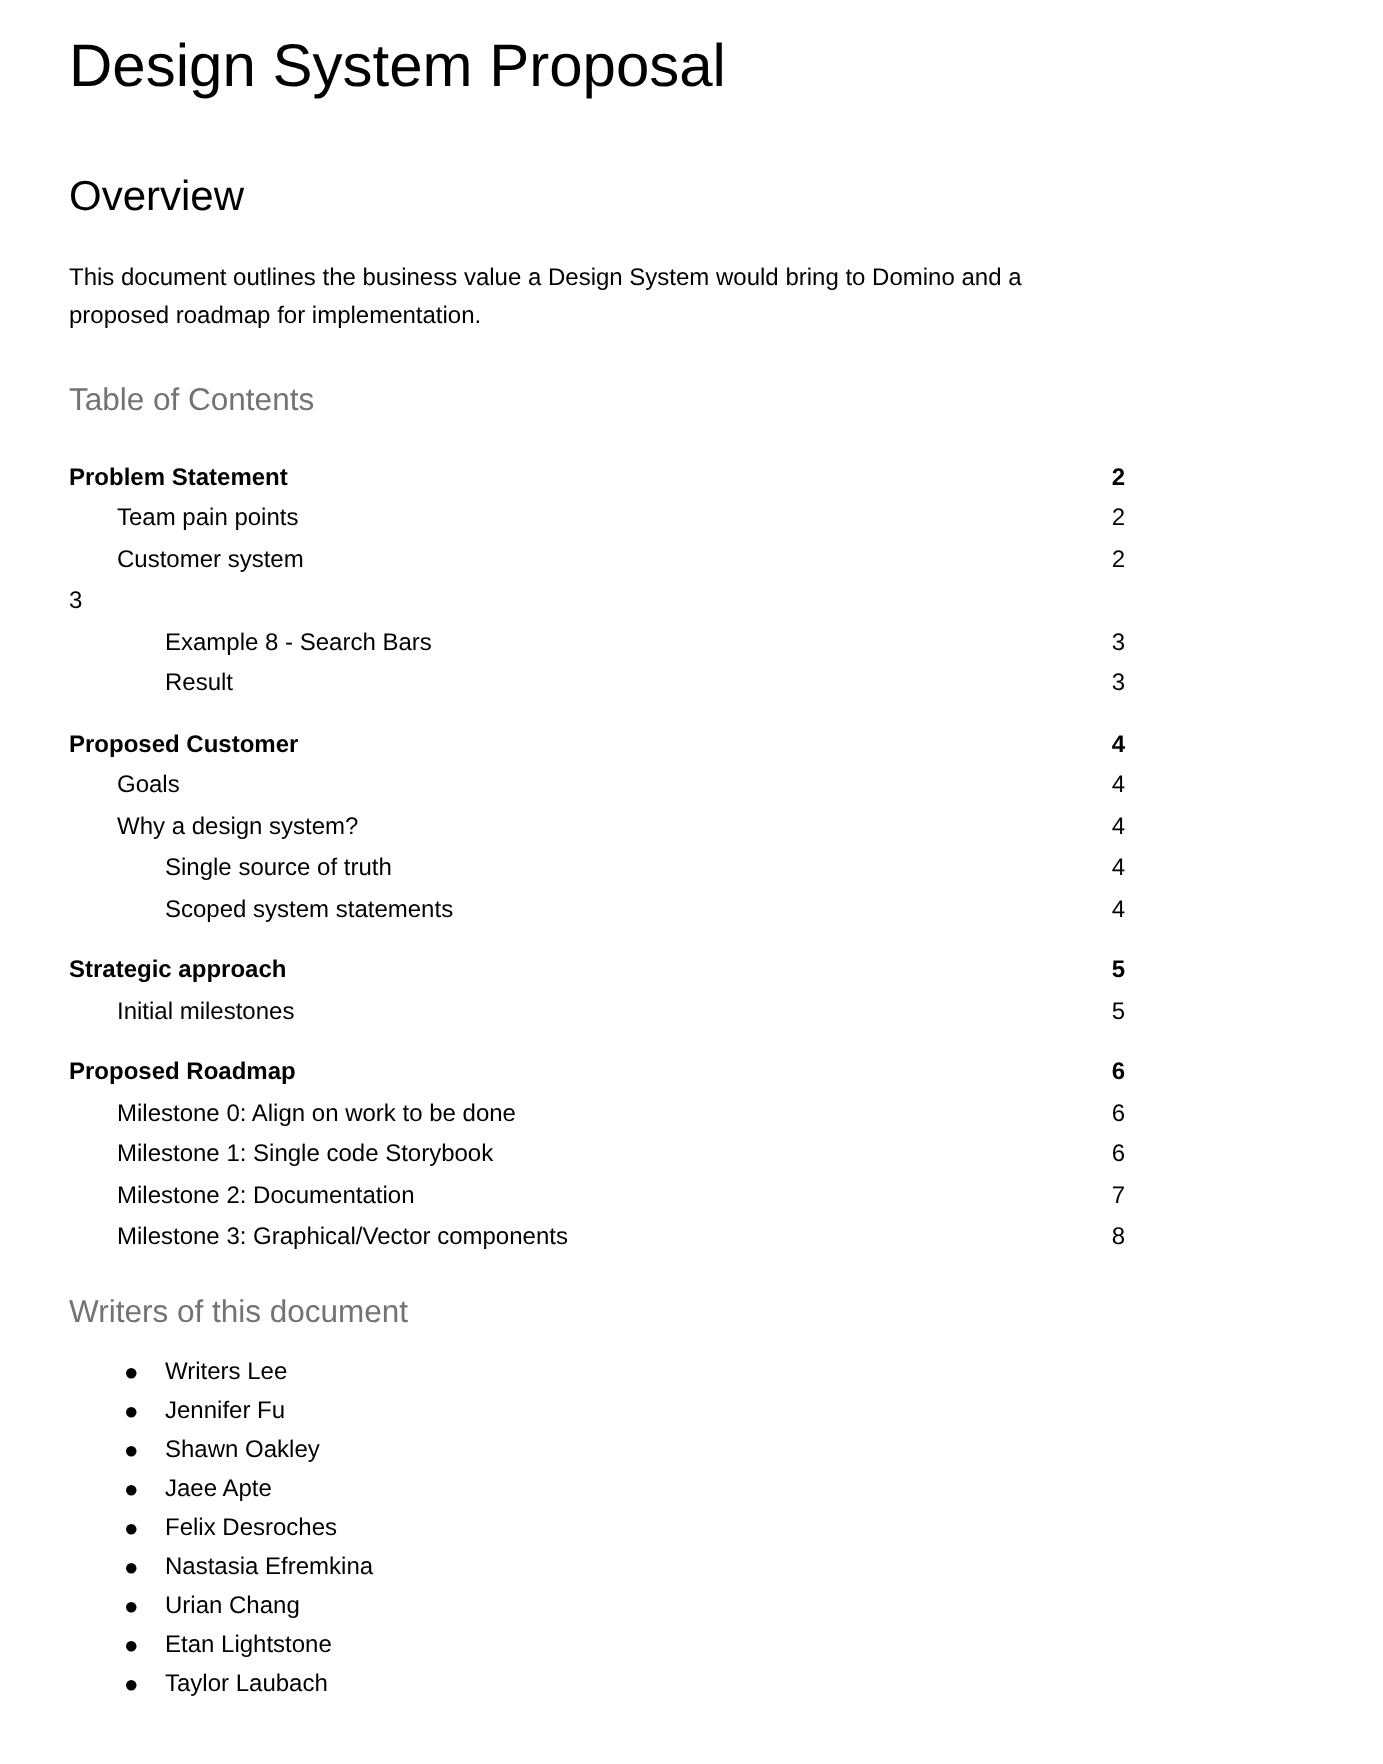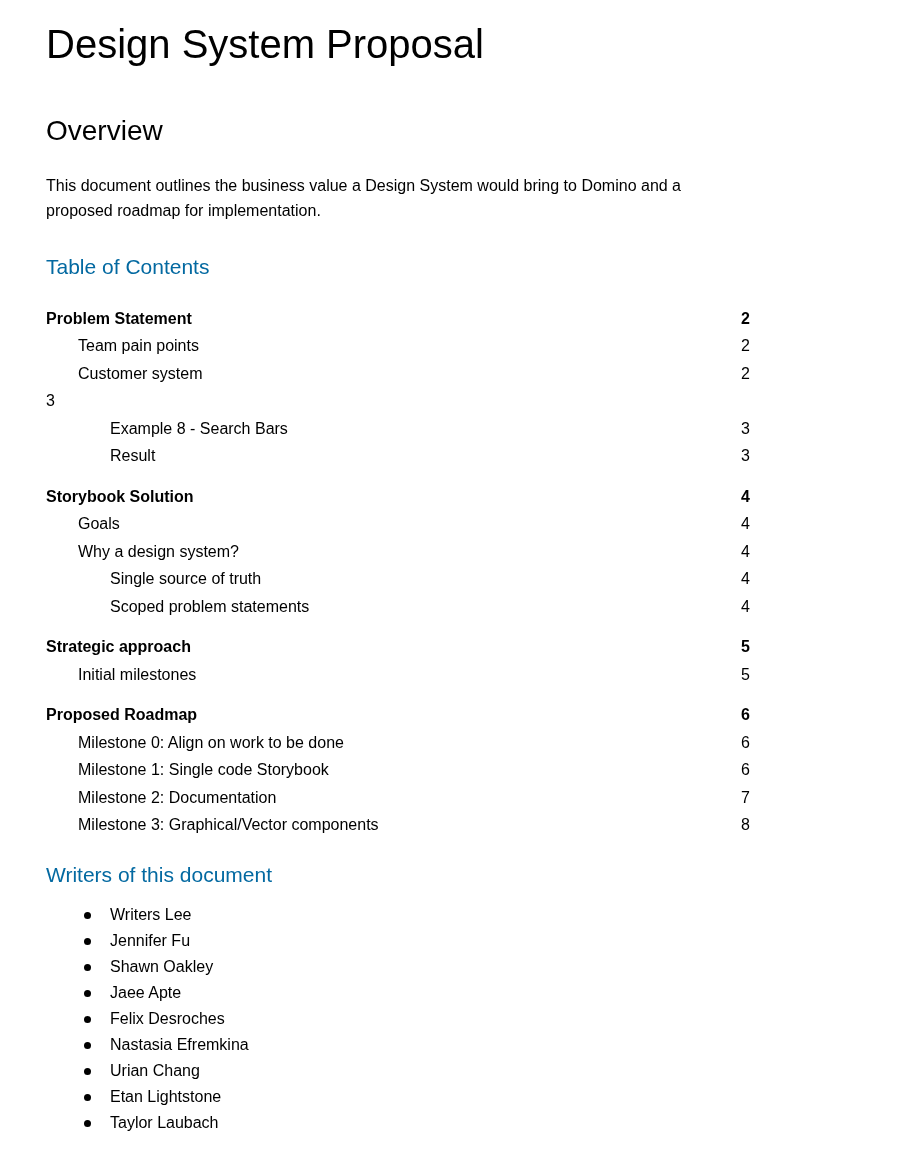--- a/index.html
+++ b/index.html
@@ -36,21 +36,21 @@
     font-weight: 400;
     line-height: 25px;
     margin: 23px 0 0 0;
     max-width: 800px;
   }
   .h-gray {
     font-size: 21px;
     font-weight: 400;
     line-height: 27px;
     margin: 30px 0 0 0;
-    color: #0369a1;
+    color: #737373;
   }
   .h-gray.writers-h {
     margin-top: 22px;
   }
   .toc {
     margin-top: 25px;
     font-size: 16px;
   }
   .toc-row {
     display: flex;
@@ -119,37 +119,37 @@
     <div class="toc-row lv3">
       <span class="toc-label">Example 8 - Search Bars</span>
       <span class="toc-page">3</span>
     </div>
     <div class="toc-row lv3">
       <span class="toc-label">Result</span>
       <span class="toc-page">3</span>
     </div>
 
     <div class="toc-row lv1 bold group-start">
-      <span class="toc-label">Storybook Solution</span>
+      <span class="toc-label">Proposed Customer</span>
       <span class="toc-page">4</span>
     </div>
     <div class="toc-row lv2">
       <span class="toc-label">Goals</span>
       <span class="toc-page">4</span>
     </div>
     <div class="toc-row lv2">
       <span class="toc-label">Why a design system?</span>
       <span class="toc-page">4</span>
     </div>
     <div class="toc-row lv3">
       <span class="toc-label">Single source of truth</span>
       <span class="toc-page">4</span>
     </div>
     <div class="toc-row lv3">
-      <span class="toc-label">Scoped problem statements</span>
+      <span class="toc-label">Scoped system statements</span>
       <span class="toc-page">4</span>
     </div>
 
     <div class="toc-row lv1 bold group-start">
       <span class="toc-label">Strategic approach</span>
       <span class="toc-page">5</span>
     </div>
     <div class="toc-row lv2">
       <span class="toc-label">Initial milestones</span>
       <span class="toc-page">5</span>

